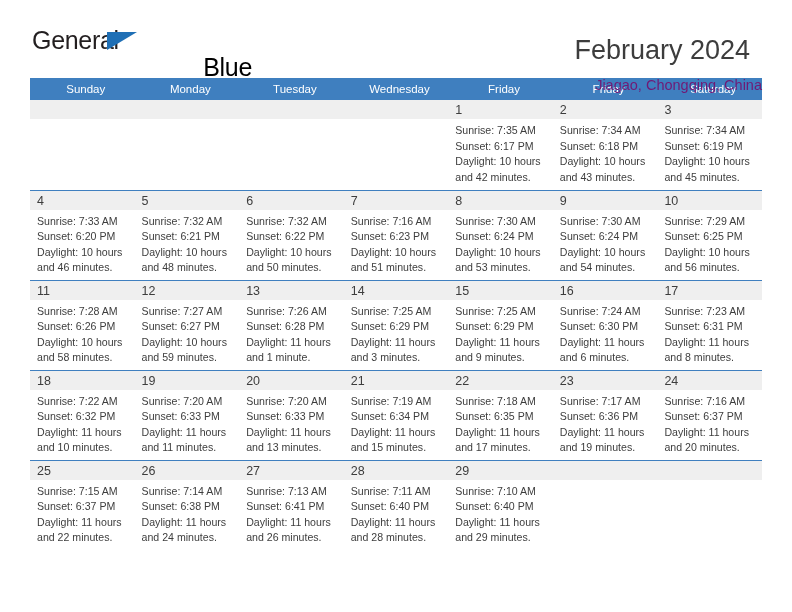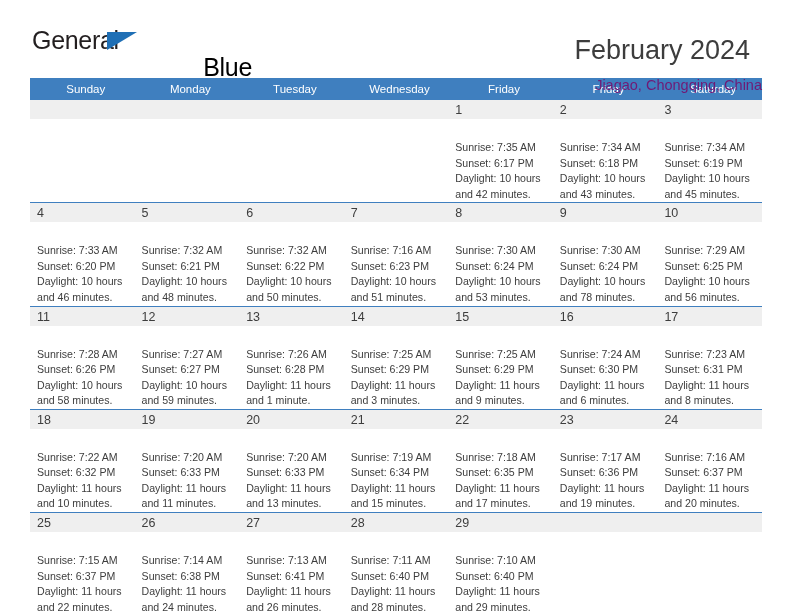--- a/index.html
+++ b/index.html
@@ -120,21 +120,21 @@
     color: #3d3d3d;
     padding: 3px 0 3px 7px;
     line-height: 1.15;
     height: 19px;
     box-sizing: border-box;
   }
   .daynum.empty {
     color: transparent;
   }
   .cellbody {
-    padding: 21px 6px 0 7px;
+    padding: 4px 6px 0 7px;
     font-size: 10.6px;
     line-height: 1.47;
     color: #3d3d3d;
   }
   .cellbody div {
     white-space: nowrap;
   }
   td.blank .cellbody { visibility: hidden; }
 </style>
 </head>
@@ -280,21 +280,21 @@
               <div>Daylight: 10 hours</div>
               <div>and 53 minutes.</div>
             </div>
           </td>
           <td>
             <div class="daynum">9</div>
             <div class="cellbody">
               <div>Sunrise: 7:30 AM</div>
               <div>Sunset: 6:24 PM</div>
               <div>Daylight: 10 hours</div>
-              <div>and 78 minutes.</div>
+              <div>and 54 minutes.</div>
             </div>
           </td>
           <td>
             <div class="daynum">10</div>
             <div class="cellbody">
               <div>Sunrise: 7:29 AM</div>
               <div>Sunset: 6:25 PM</div>
               <div>Daylight: 10 hours</div>
               <div>and 56 minutes.</div>
             </div>

